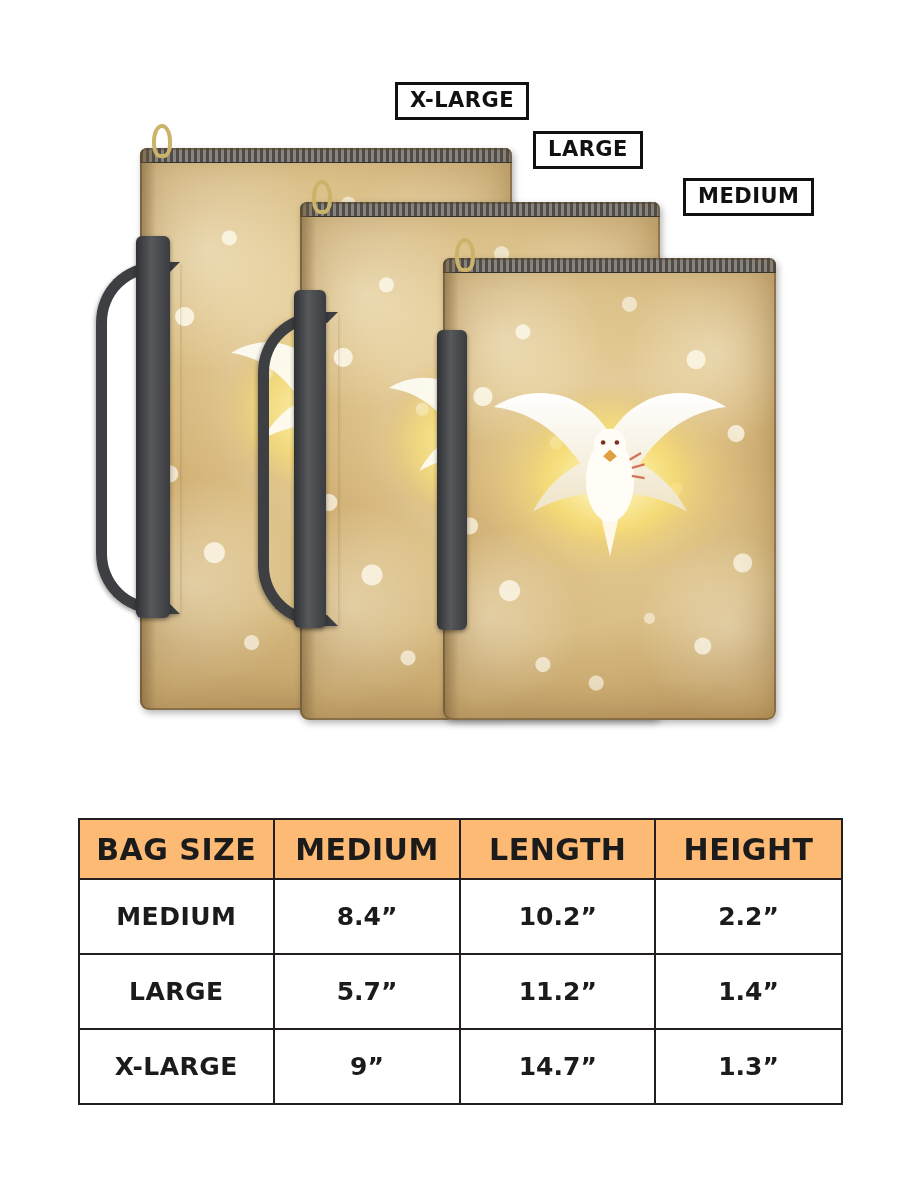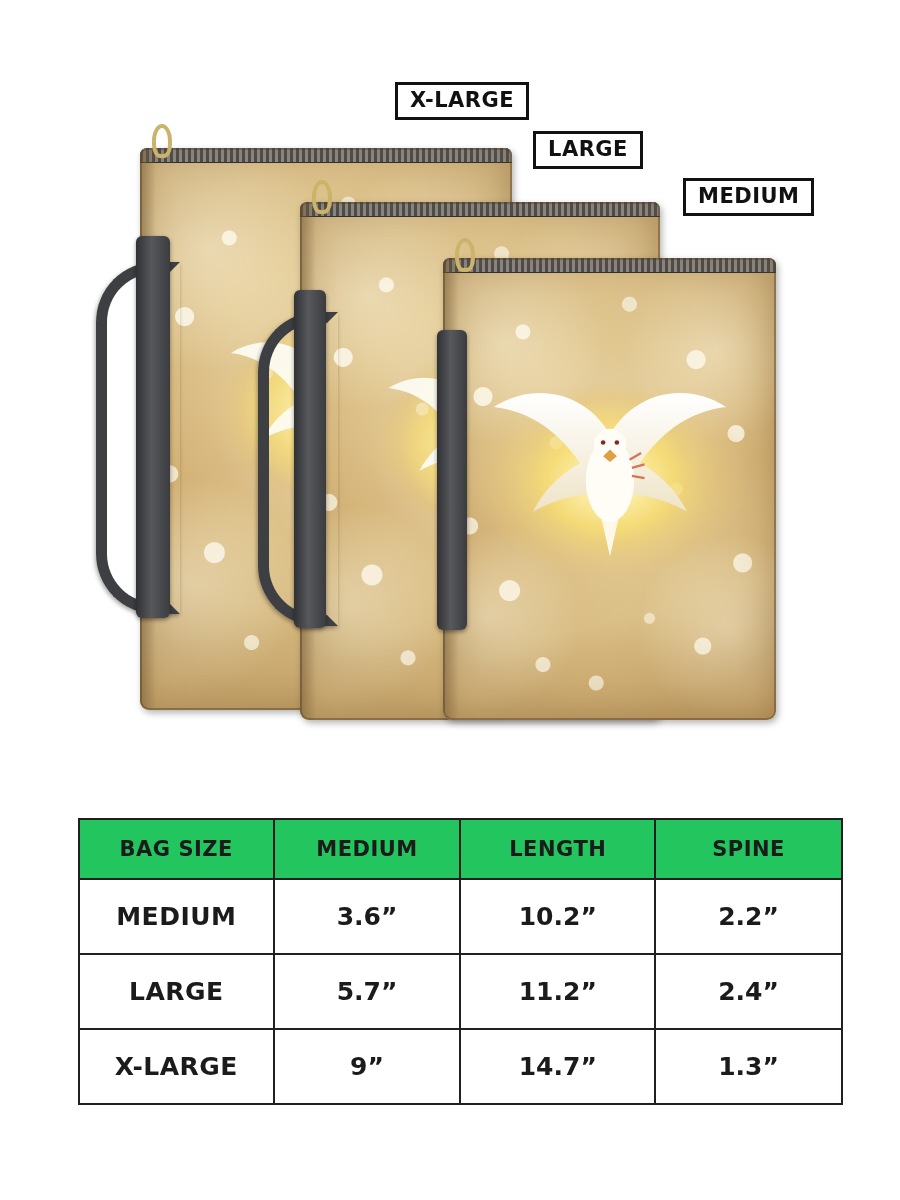--- a/index.html
+++ b/index.html
@@ -153,23 +153,23 @@
   }
   table.size-table th,
   table.size-table td {
     border: 2px solid #231f20;
     text-align: center;
     font-family: "DejaVu Sans", sans-serif;
     font-weight: bold;
     color: #1b1b1b;
   }
   table.size-table th {
-    background: #22c55e;
+    background: #fdba74;
     height: 56px;
-    font-size: 21px;
+    font-size: 30px;
     letter-spacing: 0.5px;
   }
   table.size-table td {
     background: #ffffff;
     height: 71px;
     font-size: 25px;
   }
   table.size-table td.row-head {
     letter-spacing: 0.5px;
   }
@@ -289,35 +289,35 @@
       <col class="c1">
         <col class="c2">
         <col class="c3">
         <col class="c4">
     </colgroup>
     <thead>
       <tr>
         <th>BAG SIZE</th>
         <th>MEDIUM</th>
         <th>LENGTH</th>
-        <th>SPINE</th>
+        <th>HEIGHT</th>
       </tr>
     </thead>
     <tbody>
       <tr>
         <td class="row-head">MEDIUM</td>
-        <td>3.6”</td>
+        <td>8.4”</td>
         <td>10.2”</td>
         <td>2.2”</td>
       </tr>
       <tr>
         <td class="row-head">LARGE</td>
         <td>5.7”</td>
         <td>11.2”</td>
-        <td>2.4”</td>
+        <td>1.4”</td>
       </tr>
       <tr>
         <td class="row-head">X-LARGE</td>
         <td>9”</td>
         <td>14.7”</td>
         <td>1.3”</td>
       </tr>
     </tbody>
   </table>
 </div>

